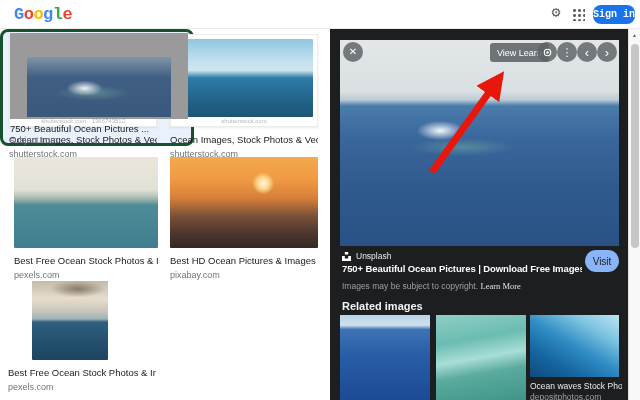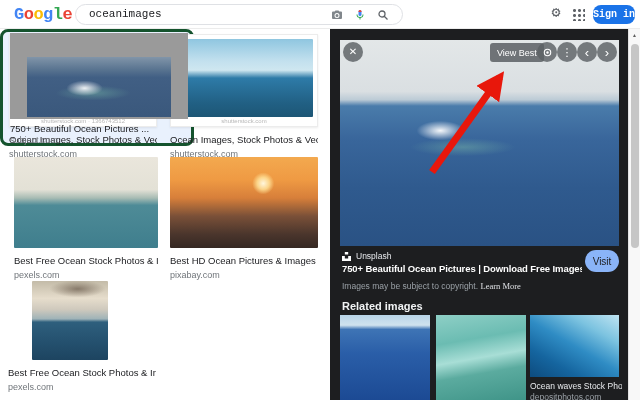--- a/index.html
+++ b/index.html
@@ -119,36 +119,20 @@
   .sb-thumb { position:absolute; left:2px; top:15px; width:8px; height:204px; background:#c6c6c6; border-radius:4px; }
 </style>
 </head>
 <body>
 
 <div class="page">
 
   <div class="topbar">
     <div class="logo"><span>G</span><span>o</span><span>o</span><span>g</span><span>l</span><span>e</span></div>
 
-    <div class="searchbox">
-      <span class="search-text">oceanimages</span>
-      <span class="search-icons">
-        <svg class="sicon" viewBox="0 0 24 24">
-          <path fill="#80868b" d="M9 3L7.2 5H4a2 2 0 0 0-2 2v11a2 2 0 0 0 2 2h16a2 2 0 0 0 2-2V7a2 2 0 0 0-2-2h-3.2L15 3H9zm3 5a5 5 0 1 1 0 10 5 5 0 0 1 0-10zm0 2a3 3 0 1 0 0 6 3 3 0 0 0 0-6z"></path>
-        </svg>
-        <svg class="sicon" viewBox="0 0 24 24">
-          <path fill="#4285f4" d="M12 14a3 3 0 0 0 3-3V5a3 3 0 0 0-6 0v6a3 3 0 0 0 3 3z"></path>
-          <path fill="#34a853" d="M17 11a5 5 0 0 1-10 0H5a7 7 0 0 0 6 6.92V21h2v-3.08A7 7 0 0 0 19 11h-2z"></path>
-          <path fill="#ea4335" d="M9 5a3 3 0 0 1 6 0v1H9V5z"></path>
-        </svg>
-        <svg class="sicon" viewBox="0 0 24 24">
-          <path fill="none" stroke="#5f6368" stroke-width="2.6" d="M10 4a6 6 0 1 1 0 12 6 6 0 0 1 0-12zm4.5 10.5L21 21"></path>
-        </svg>
-      </span>
-    </div>
 
     <div class="gearbtn">⚙</div>
     <div class="gridbtn"></div>
     <div class="signin">Sign in</div>
   </div>
 
   <div class="results">
 
     <div class="card card1">
       <div class="stock-frame">
@@ -202,21 +186,21 @@
   </div>
 
   <div class="panel">
     <div class="preview"></div>
 
     <div class="circle-btn" style="left:13px; top:13px;">
       <span>✕</span>
     </div>
 
     <div class="view-image-btn">
-      <span>View Best</span>
+      <span>View Learn</span>
     </div>
 
     <div class="circle-btn" style="left:207px; top:13px;">
       <svg width="11" height="11" viewBox="0 0 24 24">
         <circle cx="12" cy="12" r="7" fill="none" stroke="#fff" stroke-width="2.4"></circle>
         <circle cx="12" cy="12" r="2.6" fill="#fff"></circle>
       </svg>
     </div>
     <div class="circle-btn" style="left:227px; top:13px;">
       <span style="font-size:11px;">⋮</span>

